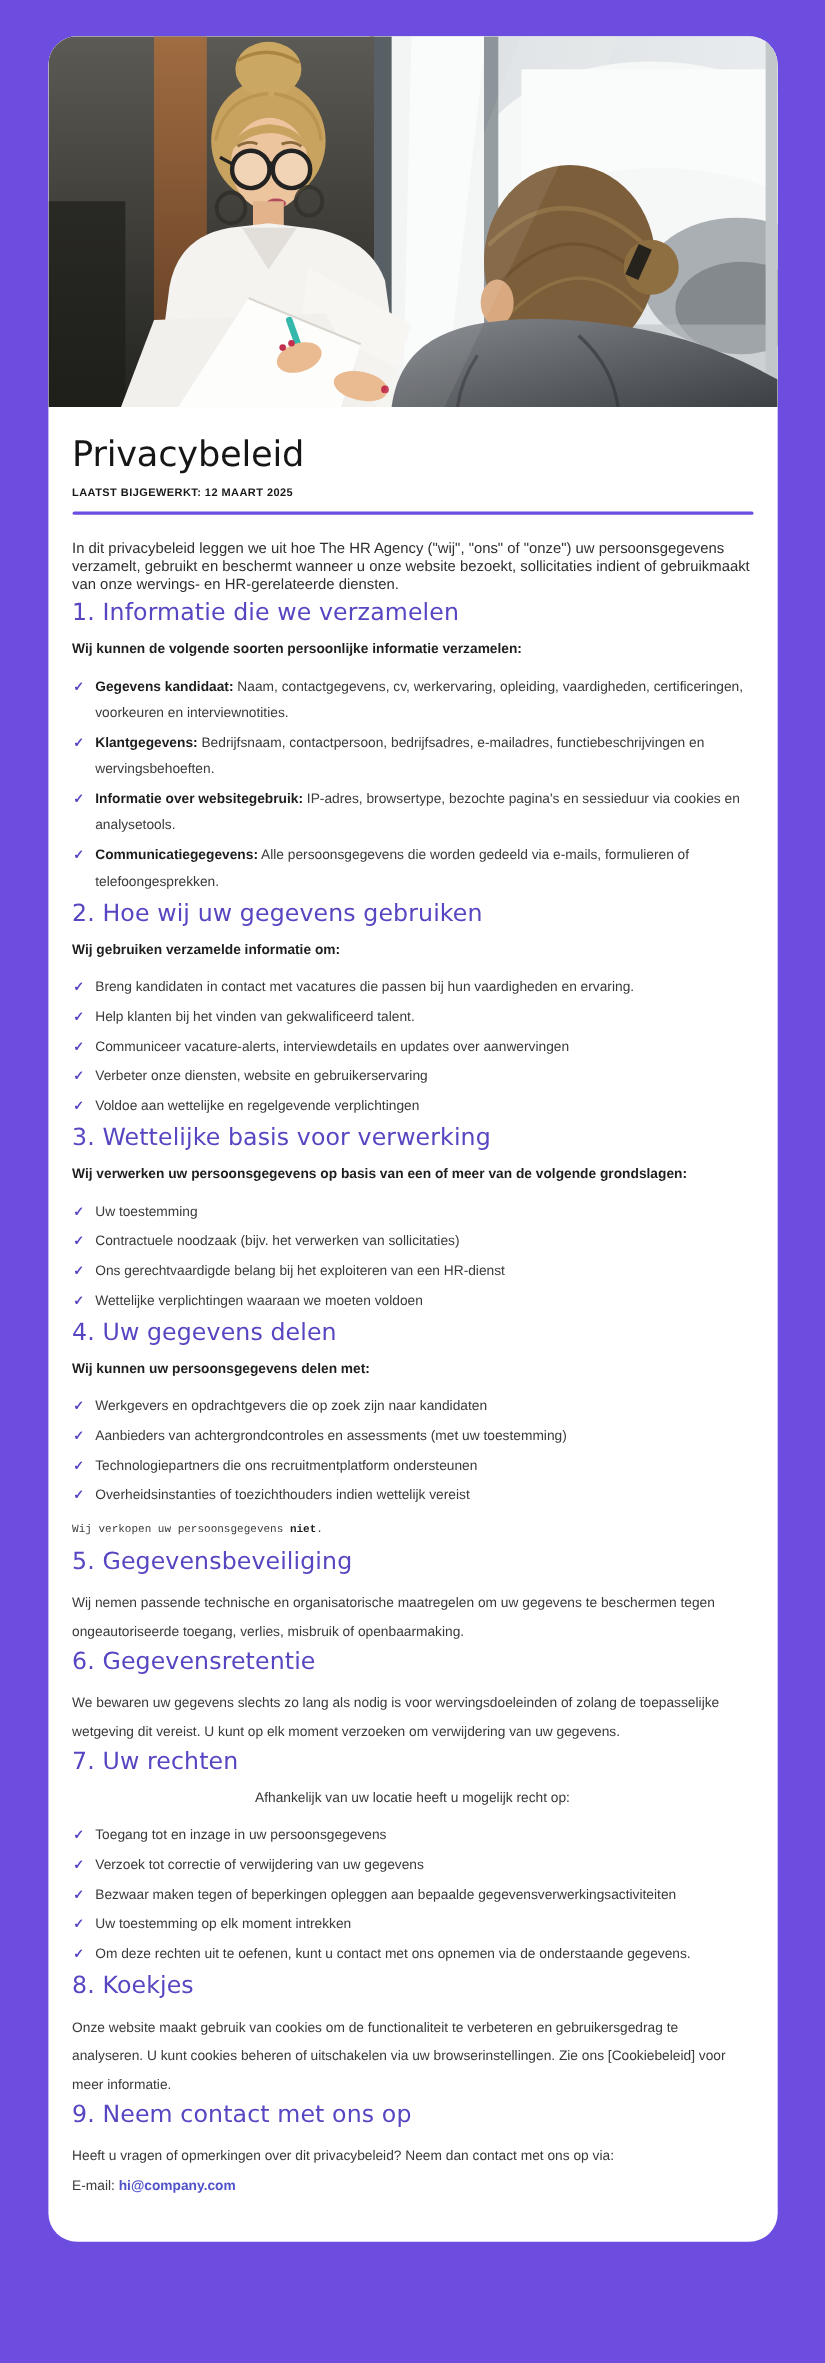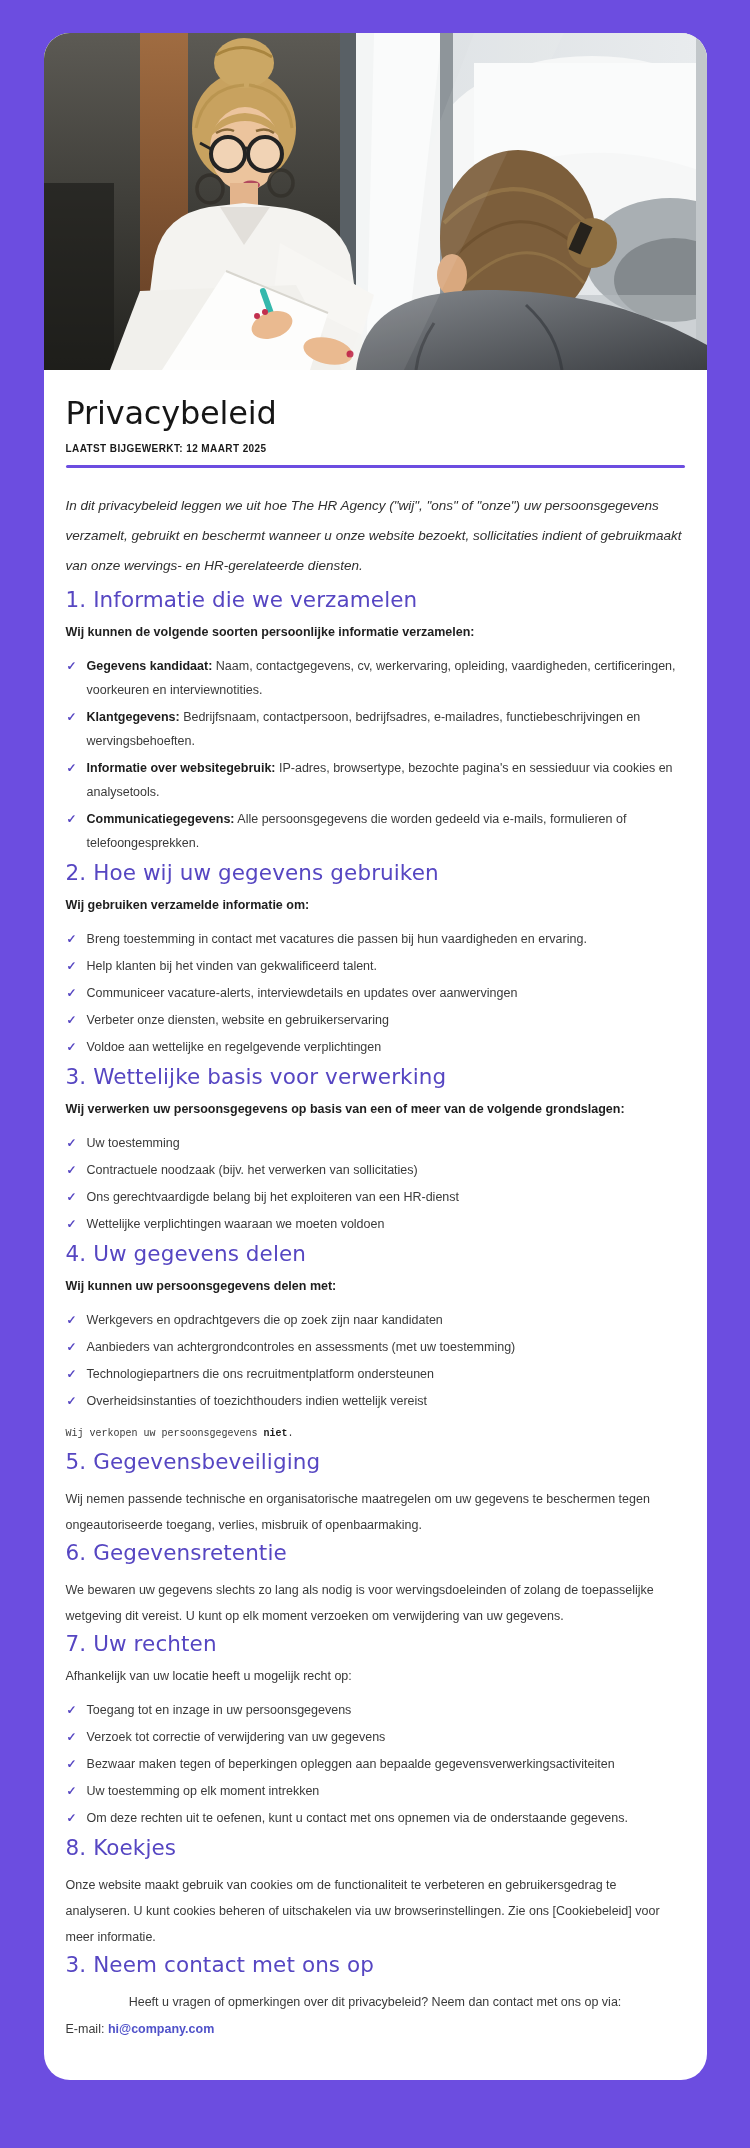--- a/index.html
+++ b/index.html
@@ -23,40 +23,40 @@
   h1{
     margin:0 0 10px;font-size:32px;line-height:1.2;font-weight:500;
     color:#161616;letter-spacing:-0.2px;font-family:"DejaVu Sans","Liberation Sans",sans-serif;
   }
   .updated{
     margin:0 0 9px;font-size:10px;line-height:14px;font-weight:700;
     letter-spacing:.4px;color:#191919;
   }
   .rule{height:3px;background:var(--accent);border-radius:2px;margin:0 0 23px;}
   .intro{
-    margin:0 0 4px;font-style:italic;font-size:13.5px;line-height:30px;color:#2f2f2f;
+    margin:0 0 4px;font-size:13.5px;line-height:16px;color:#2f2f2f;
   }
   .section{margin-top:0;}
   .section h2{
     margin:0 0 10px;font-size:21.5px;line-height:29px;font-weight:400;
     color:var(--heading);font-family:"DejaVu Sans","Liberation Sans",sans-serif;
     letter-spacing:.1px;
   }
   .lead{margin:0 0 13px;font-size:12.5px;line-height:17px;font-weight:700;color:#1e1e1e;}
-  .lead.regular{font-weight:400;color:#383838;}
+  .lead.regular{font-weight:400;color:#383838;text-align:center;}
   ul.checks{list-style:none;margin:0;padding:0 0 0 1px;}
   ul.checks li{
     display:flex;gap:10px;align-items:flex-start;
     font-size:12.5px;line-height:24px;color:#3a3a3a;margin:0 0 3px;
   }
   .check{color:var(--check);font-size:12px;line-height:24px;flex:0 0 auto;font-weight:700;}
   ul.checks strong,.note strong{color:#1d1d1d;}
   .para{margin:0;font-size:12.5px;line-height:26px;color:#3a3a3a;}
   .note{margin:8px 0 0;font-size:10px;line-height:26px;color:#3a3a3a;font-family:Liberation Mono, monospace;}
-  .contact-intro{margin-bottom:4px;text-align:center;}
+  .contact-intro{margin-bottom:4px;}
   .contact-line{margin:0;font-size:12.5px;line-height:21px;color:#3a3a3a;}
   a.link{color:var(--link);font-weight:700;text-decoration:none;cursor:pointer;}
 </style>
 </head>
 <body>
 
 <div class="card">
 
   <div class="hero">
     <svg viewBox="0 0 663 337" width="663" height="337" aria-hidden="true">
@@ -177,21 +177,21 @@
           </li>
       </ul>
     </section>
 
     <section class="section">
       <h2>2. Hoe wij uw gegevens gebruiken</h2>
       <p class="lead">Wij gebruiken verzamelde informatie om:</p>
       <ul class="checks">
         <li>
             <span class="check">✓</span>
-            <span class="li-body">Breng toestemming in contact met vacatures die passen bij hun vaardigheden en ervaring.</span>
+            <span class="li-body">Breng kandidaten in contact met vacatures die passen bij hun vaardigheden en ervaring.</span>
           </li>
         <li>
             <span class="check">✓</span>
             <span class="li-body">Help klanten bij het vinden van gekwalificeerd talent.</span>
           </li>
         <li>
             <span class="check">✓</span>
             <span class="li-body">Communiceer vacature-alerts, interviewdetails en updates over aanwervingen</span>
           </li>
         <li>
@@ -288,20 +288,20 @@
           </li>
       </ul>
     </section>
 
     <section class="section">
       <h2>8. Koekjes</h2>
       <p class="para">Onze website maakt gebruik van cookies om de functionaliteit te verbeteren en gebruikersgedrag te analyseren. U kunt cookies beheren of uitschakelen via uw browserinstellingen. Zie ons [Cookiebeleid] voor meer informatie.</p>
     </section>
 
     <section class="section">
-      <h2>3. Neem contact met ons op</h2>
+      <h2>9. Neem contact met ons op</h2>
       <p class="para contact-intro">Heeft u vragen of opmerkingen over dit privacybeleid? Neem dan contact met ons op via:</p>
       <p class="contact-line"><span>E-mail: </span><a class="link">hi@company.com</a></p>
       <p class="contact-line"></p>
     </section>
 
   </div>
 </div>
 
 </body></html>

